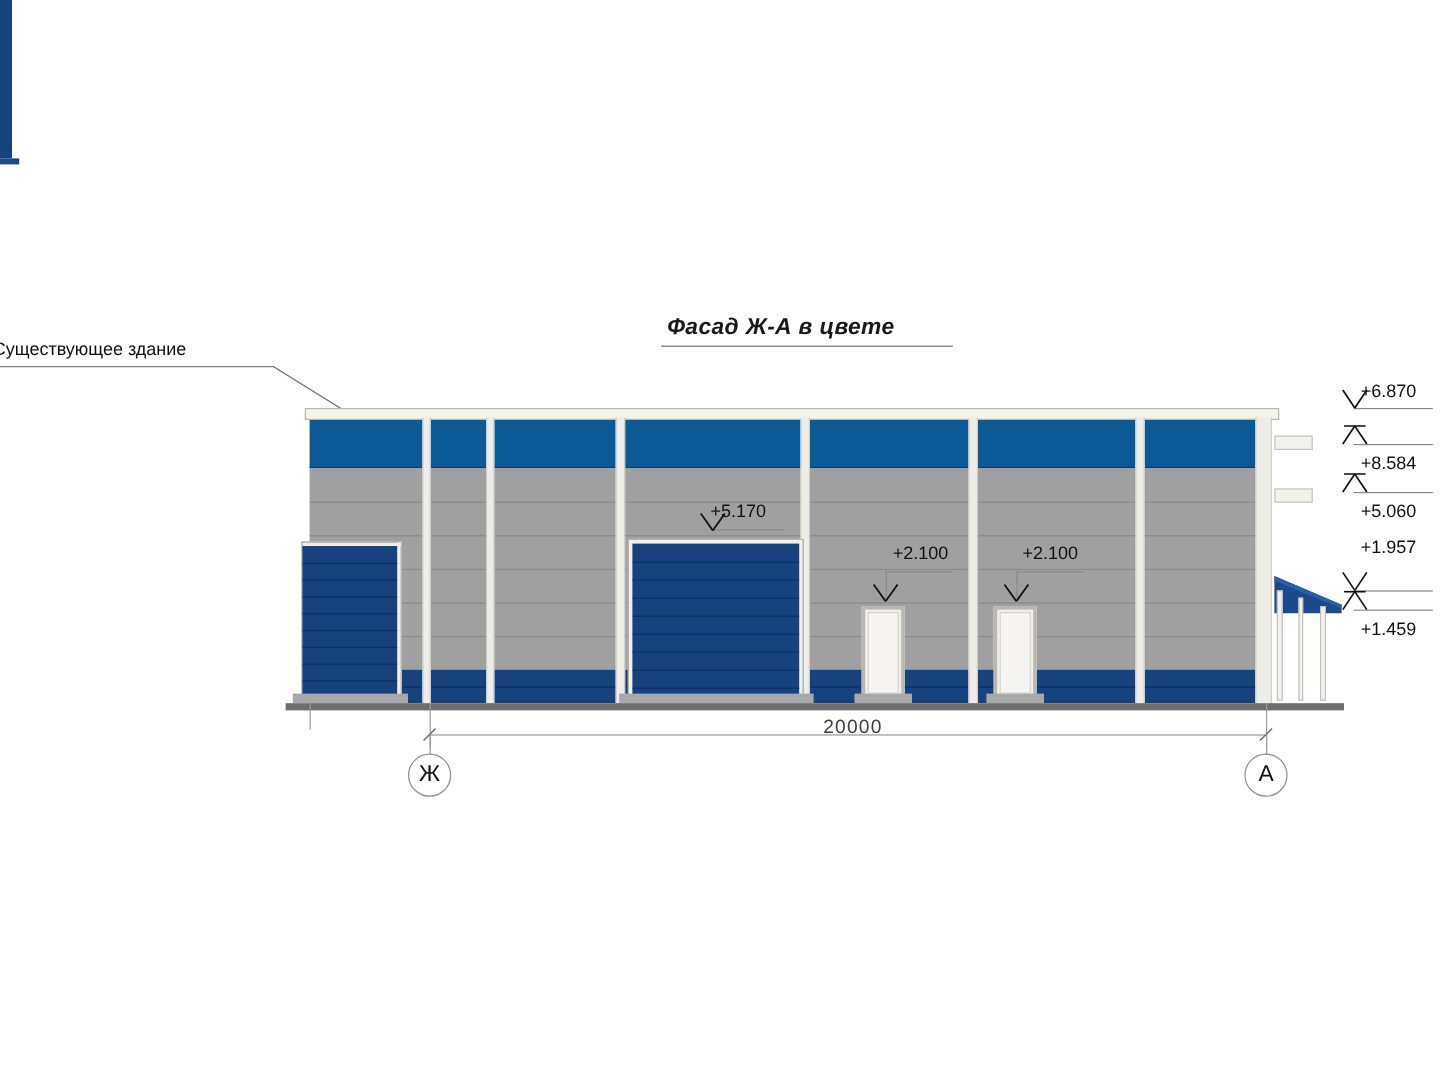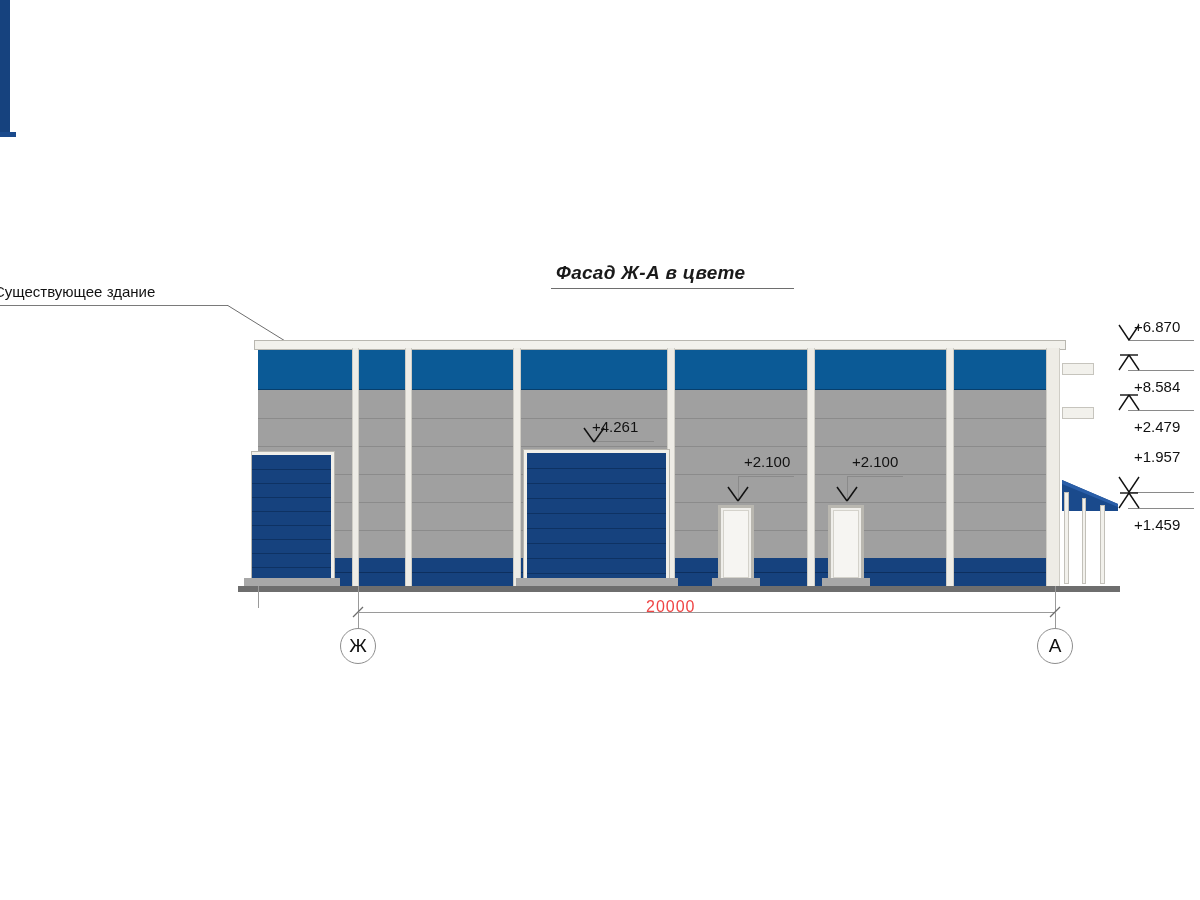--- a/index.html
+++ b/index.html
@@ -147,21 +147,21 @@
         <line x1="1" y1="1" x2="11" y2="16" stroke="#111" stroke-width="1.4"></line>
         <line x1="21" y1="1" x2="11" y2="16" stroke="#111" stroke-width="1.4"></line>
       </svg>
       <div class="lvl" style="left: 1134px; top: 378px;">+8.584</div>
       <div class="lvl-leader" style="left: 1128px; top: 370px; width: 66px; height: 1px;"></div>
       <svg class="arrow-svg" width="22" height="20" viewBox="0 0 22 20" style="left: 1118px; top: 354px;">
         <line x1="1" y1="16" x2="11" y2="1" stroke="#111" stroke-width="1.4"></line>
         <line x1="21" y1="16" x2="11" y2="1" stroke="#111" stroke-width="1.4"></line>
         <line x1="2" y1="1" x2="20" y2="1" stroke="#111" stroke-width="1.4"></line>
       </svg>
-      <div class="lvl" style="left: 1134px; top: 418px;">+2.479</div>
+      <div class="lvl" style="left: 1134px; top: 418px;">+5.060</div>
       <div class="lvl-leader" style="left: 1128px; top: 410px; width: 66px; height: 1px;"></div>
       <svg class="arrow-svg" width="22" height="20" viewBox="0 0 22 20" style="left: 1118px; top: 394px;">
         <line x1="1" y1="16" x2="11" y2="1" stroke="#111" stroke-width="1.4"></line>
         <line x1="21" y1="16" x2="11" y2="1" stroke="#111" stroke-width="1.4"></line>
         <line x1="2" y1="1" x2="20" y2="1" stroke="#111" stroke-width="1.4"></line>
       </svg>
       <div class="lvl" style="left: 1134px; top: 448px;">+1.957</div>
       <div class="lvl-leader" style="left: 1128px; top: 492px; width: 66px; height: 1px;"></div>
       <svg class="arrow-svg" width="22" height="20" viewBox="0 0 22 20" style="left: 1118px; top: 476px;">
         <line x1="1" y1="1" x2="11" y2="16" stroke="#111" stroke-width="1.4"></line>
@@ -170,21 +170,21 @@
       <div class="lvl" style="left: 1134px; top: 516px;">+1.459</div>
       <div class="lvl-leader" style="left: 1128px; top: 508px; width: 66px; height: 1px;"></div>
       <svg class="arrow-svg" width="22" height="20" viewBox="0 0 22 20" style="left: 1118px; top: 492px;">
         <line x1="1" y1="16" x2="11" y2="1" stroke="#111" stroke-width="1.4"></line>
         <line x1="21" y1="16" x2="11" y2="1" stroke="#111" stroke-width="1.4"></line>
         <line x1="2" y1="1" x2="20" y2="1" stroke="#111" stroke-width="1.4"></line>
       </svg>
     </div>
 
   <div id="openings">
-      <div class="lvl" style="left: 592px; top: 418px;">+4.261</div>
+      <div class="lvl" style="left: 592px; top: 418px;">+5.170</div>
       <div class="lvl-leader" style="left: 594px; top: 441px; width: 60px; height: 1px;"></div>
       <div class="lvl-leader" style="left: 594px; top: 441px; width: 1px; height: 0px;"></div>
       <svg class="arrow-svg" width="22" height="18" viewBox="0 0 22 18" style="left: 583px; top: 427px;">
         <line x1="1" y1="1" x2="11" y2="15" stroke="#111" stroke-width="1.5"></line>
         <line x1="21" y1="1" x2="11" y2="15" stroke="#111" stroke-width="1.5"></line>
       </svg>
       <div class="lvl" style="left: 744px; top: 453px;">+2.100</div>
       <div class="lvl-leader" style="left: 738px; top: 476px; width: 56px; height: 1px;"></div>
       <div class="lvl-leader" style="left: 738px; top: 476px; width: 1px; height: 24px;"></div>
       <svg class="arrow-svg" width="22" height="18" viewBox="0 0 22 18" style="left: 727px; top: 486px;">
@@ -204,21 +204,21 @@
       <div class="gline" style="left: 358px; top: 586px; width: 1px; height: 38px; background: rgb(154, 154, 154);"></div>
       <div class="gline" style="left: 1055px; top: 586px; width: 1px; height: 38px; background: rgb(154, 154, 154);"></div>
       <div class="gline" style="left: 258px; top: 586px; width: 1px; height: 22px; background: rgb(154, 154, 154);"></div>
       <div class="gline" style="left: 358px; top: 612px; width: 697px; height: 1px; background: rgb(154, 154, 154);"></div>
       <svg width="16" height="16" viewBox="0 0 16 16" style="position: absolute; left: 350px; top: 604px;">
         <line x1="3" y1="13" x2="13" y2="3" stroke="#6d6d6d" stroke-width="1.2"></line>
       </svg>
       <svg width="16" height="16" viewBox="0 0 16 16" style="position: absolute; left: 1047px; top: 604px;">
         <line x1="3" y1="13" x2="13" y2="3" stroke="#6d6d6d" stroke-width="1.2"></line>
       </svg>
-      <div class="dimtext" style="left: 646px; top: 598px; color: #ef4444;">20000</div>
+      <div class="dimtext" style="left: 686px; top: 598px; color: #404040;">20000</div>
       <div class="gline" style="left: 358px; top: 612px; width: 1px; height: 18px; background: rgb(154, 154, 154);"></div>
       <div class="axis-circle" style="left: 340px; top: 628px;"></div>
       <div class="axis-letter" style="left: 340px; top: 628px;">Ж</div>
       <div class="gline" style="left: 1055px; top: 612px; width: 1px; height: 18px; background: rgb(154, 154, 154);"></div>
       <div class="axis-circle" style="left: 1037px; top: 628px;"></div>
       <div class="axis-letter" style="left: 1037px; top: 628px;">А</div>
     </div>
 
 </div>
 

